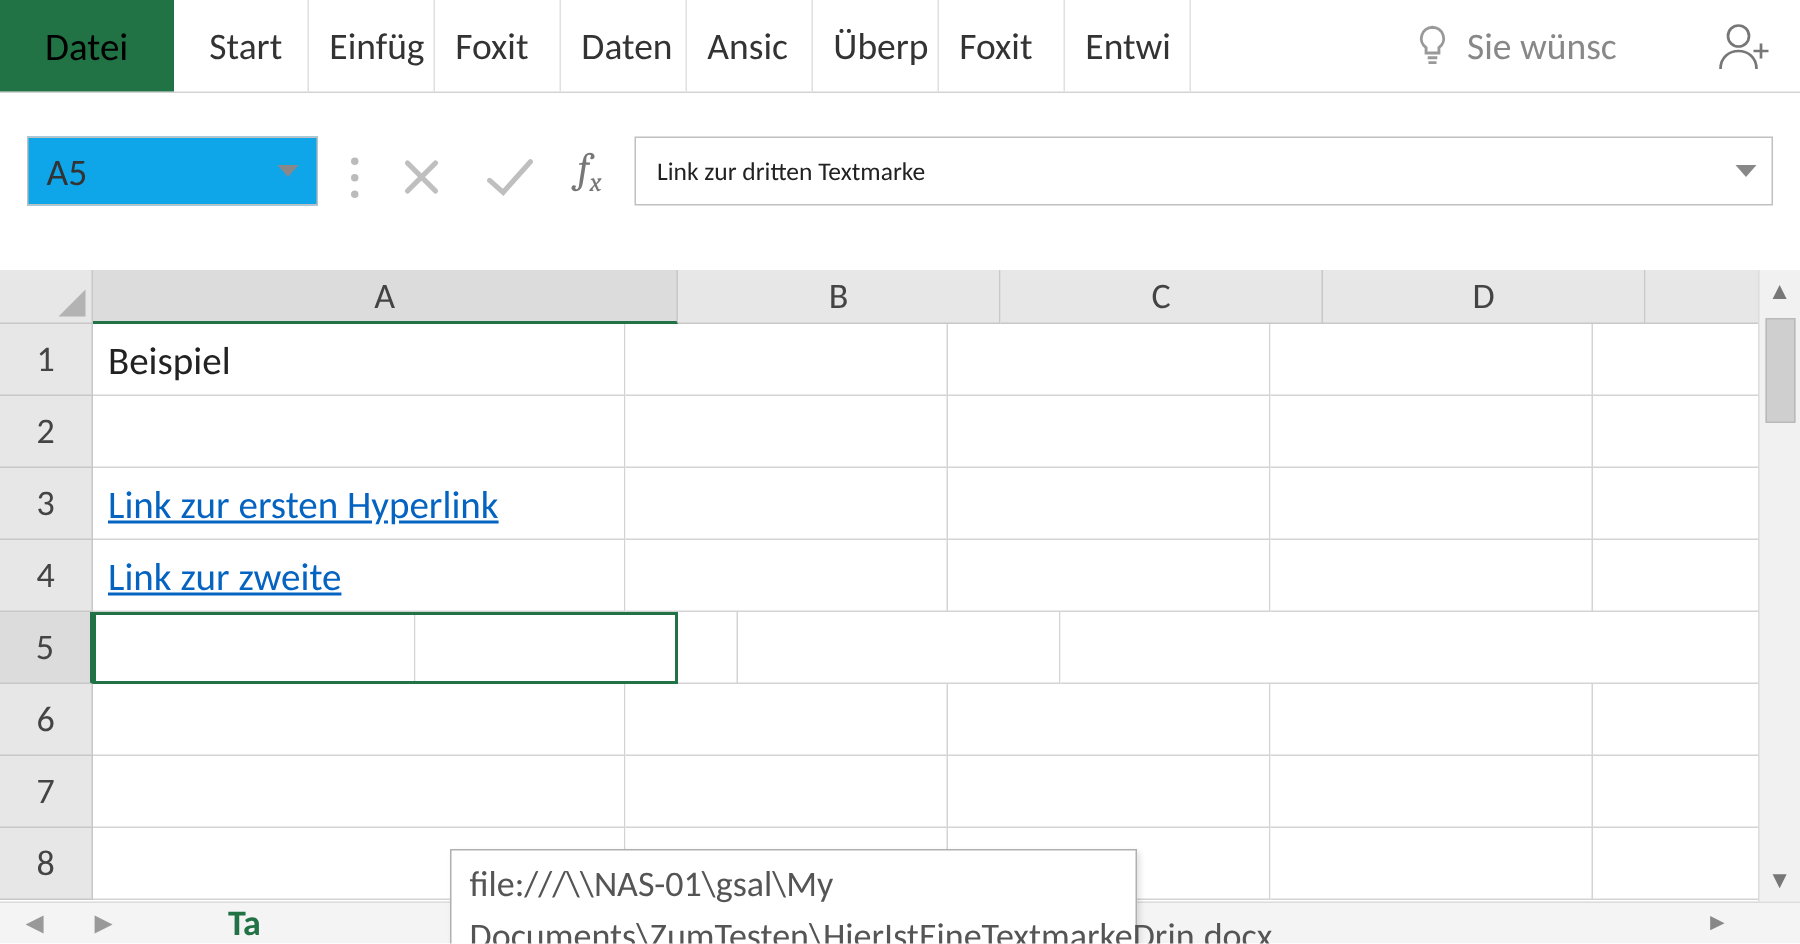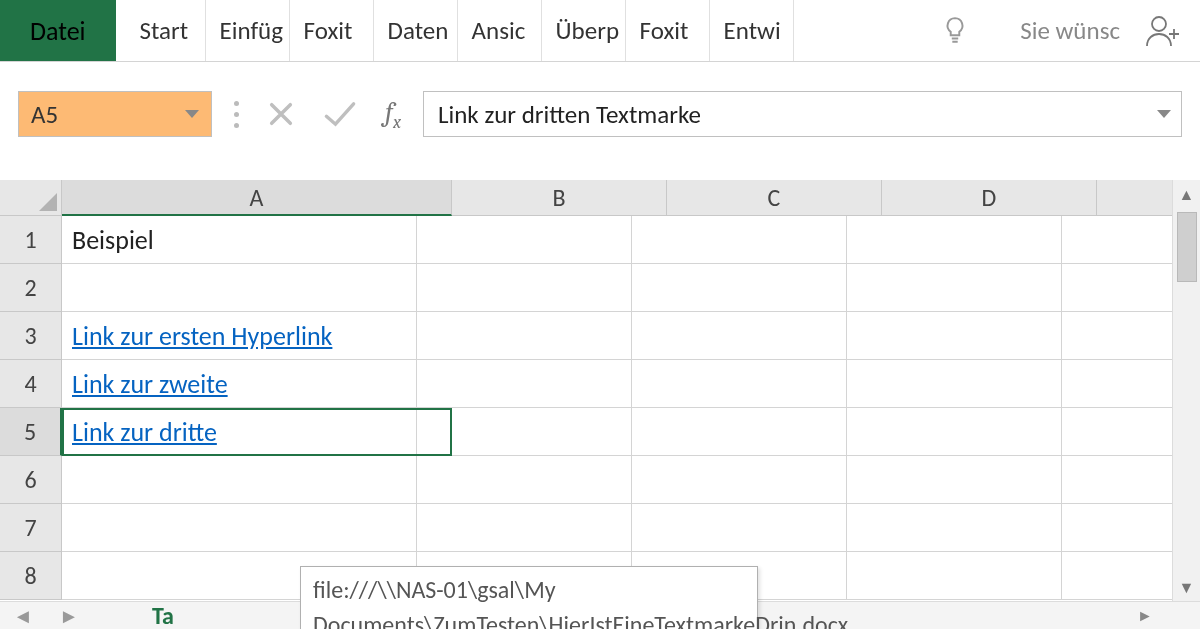--- a/index.html
+++ b/index.html
@@ -50,21 +50,20 @@
     display: flex;
     align-items: center;
     gap: 10px;
     padding: 0 16px;
     color: #888;
     font-size: 25px;
     cursor: text;
     width: 210px;
     overflow: hidden;
     white-space: nowrap;
-    justify-content: space-between;
   }
   .bulb {
     flex-shrink: 0;
   }
   .share {
     display: flex;
     align-items: center;
     padding: 0 18px 0 8px;
     cursor: pointer;
   }
@@ -80,34 +79,34 @@
   }
   .name-box {
     width: 194px;
     height: 46px;
     border: 1px solid #c0c0c0;
     display: flex;
     align-items: center;
     padding: 0 12px;
     font-size: 25px;
     color: #333;
-    background: #fdba74;
+    background: #0ea5e9;
     position: relative;
     cursor: pointer;
   }
   .name-box .caret {
     margin-left: auto;
     width: 0; height: 0;
     border-left: 7px solid transparent;
     border-right: 7px solid transparent;
     border-top: 8px solid #888;
   }
   .fbar-btns {
     display: flex;
-    align-items: center;
+    align-items: flex-end;
     gap: 28px;
     padding: 0 10px;
     color: #b0b0b0;
   }
   .fbar-btns .bsep {
     display: flex; flex-direction: column; gap: 6px;
   }
   .fbar-btns .bsep span {
     width: 5px; height: 5px; background: #bbb; border-radius: 50%;
   }
@@ -115,21 +114,21 @@
     font-style: italic;
     font-family: 'Cambria Math', Cambria, serif;
     font-size: 28px;
     color: #777;
   }
   .formula-input {
     flex: 1;
     height: 46px;
     border: 1px solid #c0c0c0;
     padding: 0 14px;
-    font-size: 25px;
+    font-size: 17px;
     color: #222;
     display: flex;
     align-items: center;
     position: relative;
     cursor: text;
   }
   .formula-input .caret {
     position: absolute;
     right: 10px;
     width: 0; height: 0;
@@ -429,21 +428,20 @@
       <div class="row-head">4</div>
       <div class="cell c-A link">Link zur zweite</div>
       <div class="cell c-B"></div>
       <div class="cell c-C"></div>
       <div class="cell c-D"></div>
       <div class="cell c-E"></div>
     </div>
 
     <div class="row sel">
       <div class="row-head">5</div>
-      <div class="cell c-A link">Link zur dritte</div>
       <div class="cell c-B"></div>
       <div class="cell c-C"></div>
       <div class="cell c-D"></div>
       <div class="cell c-E"></div>
     </div>
 
     <div class="row">
       <div class="row-head">6</div>
       <div class="cell c-A"></div>
       <div class="cell c-B"></div>

